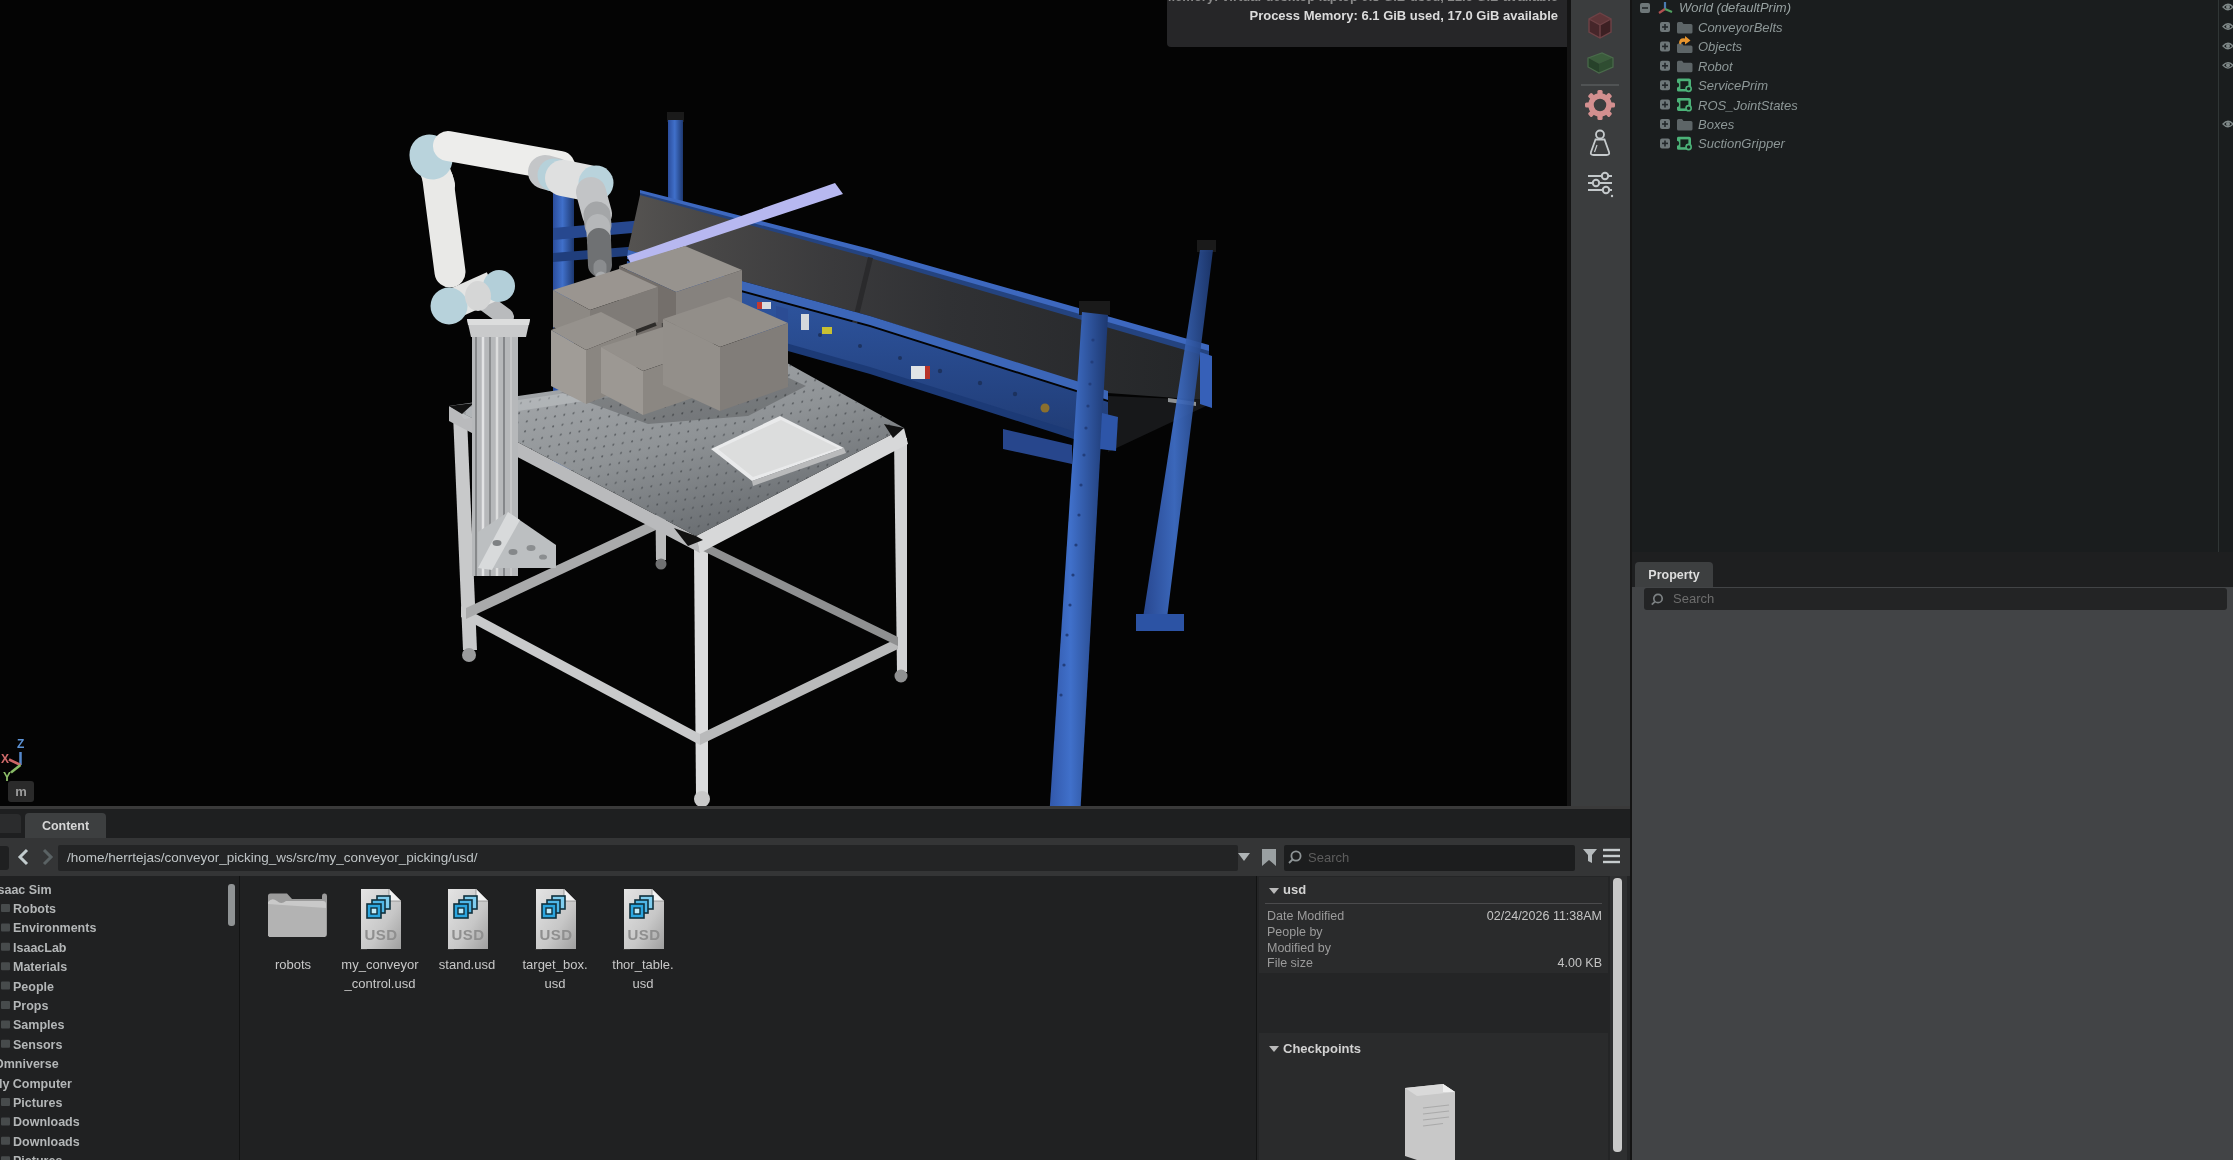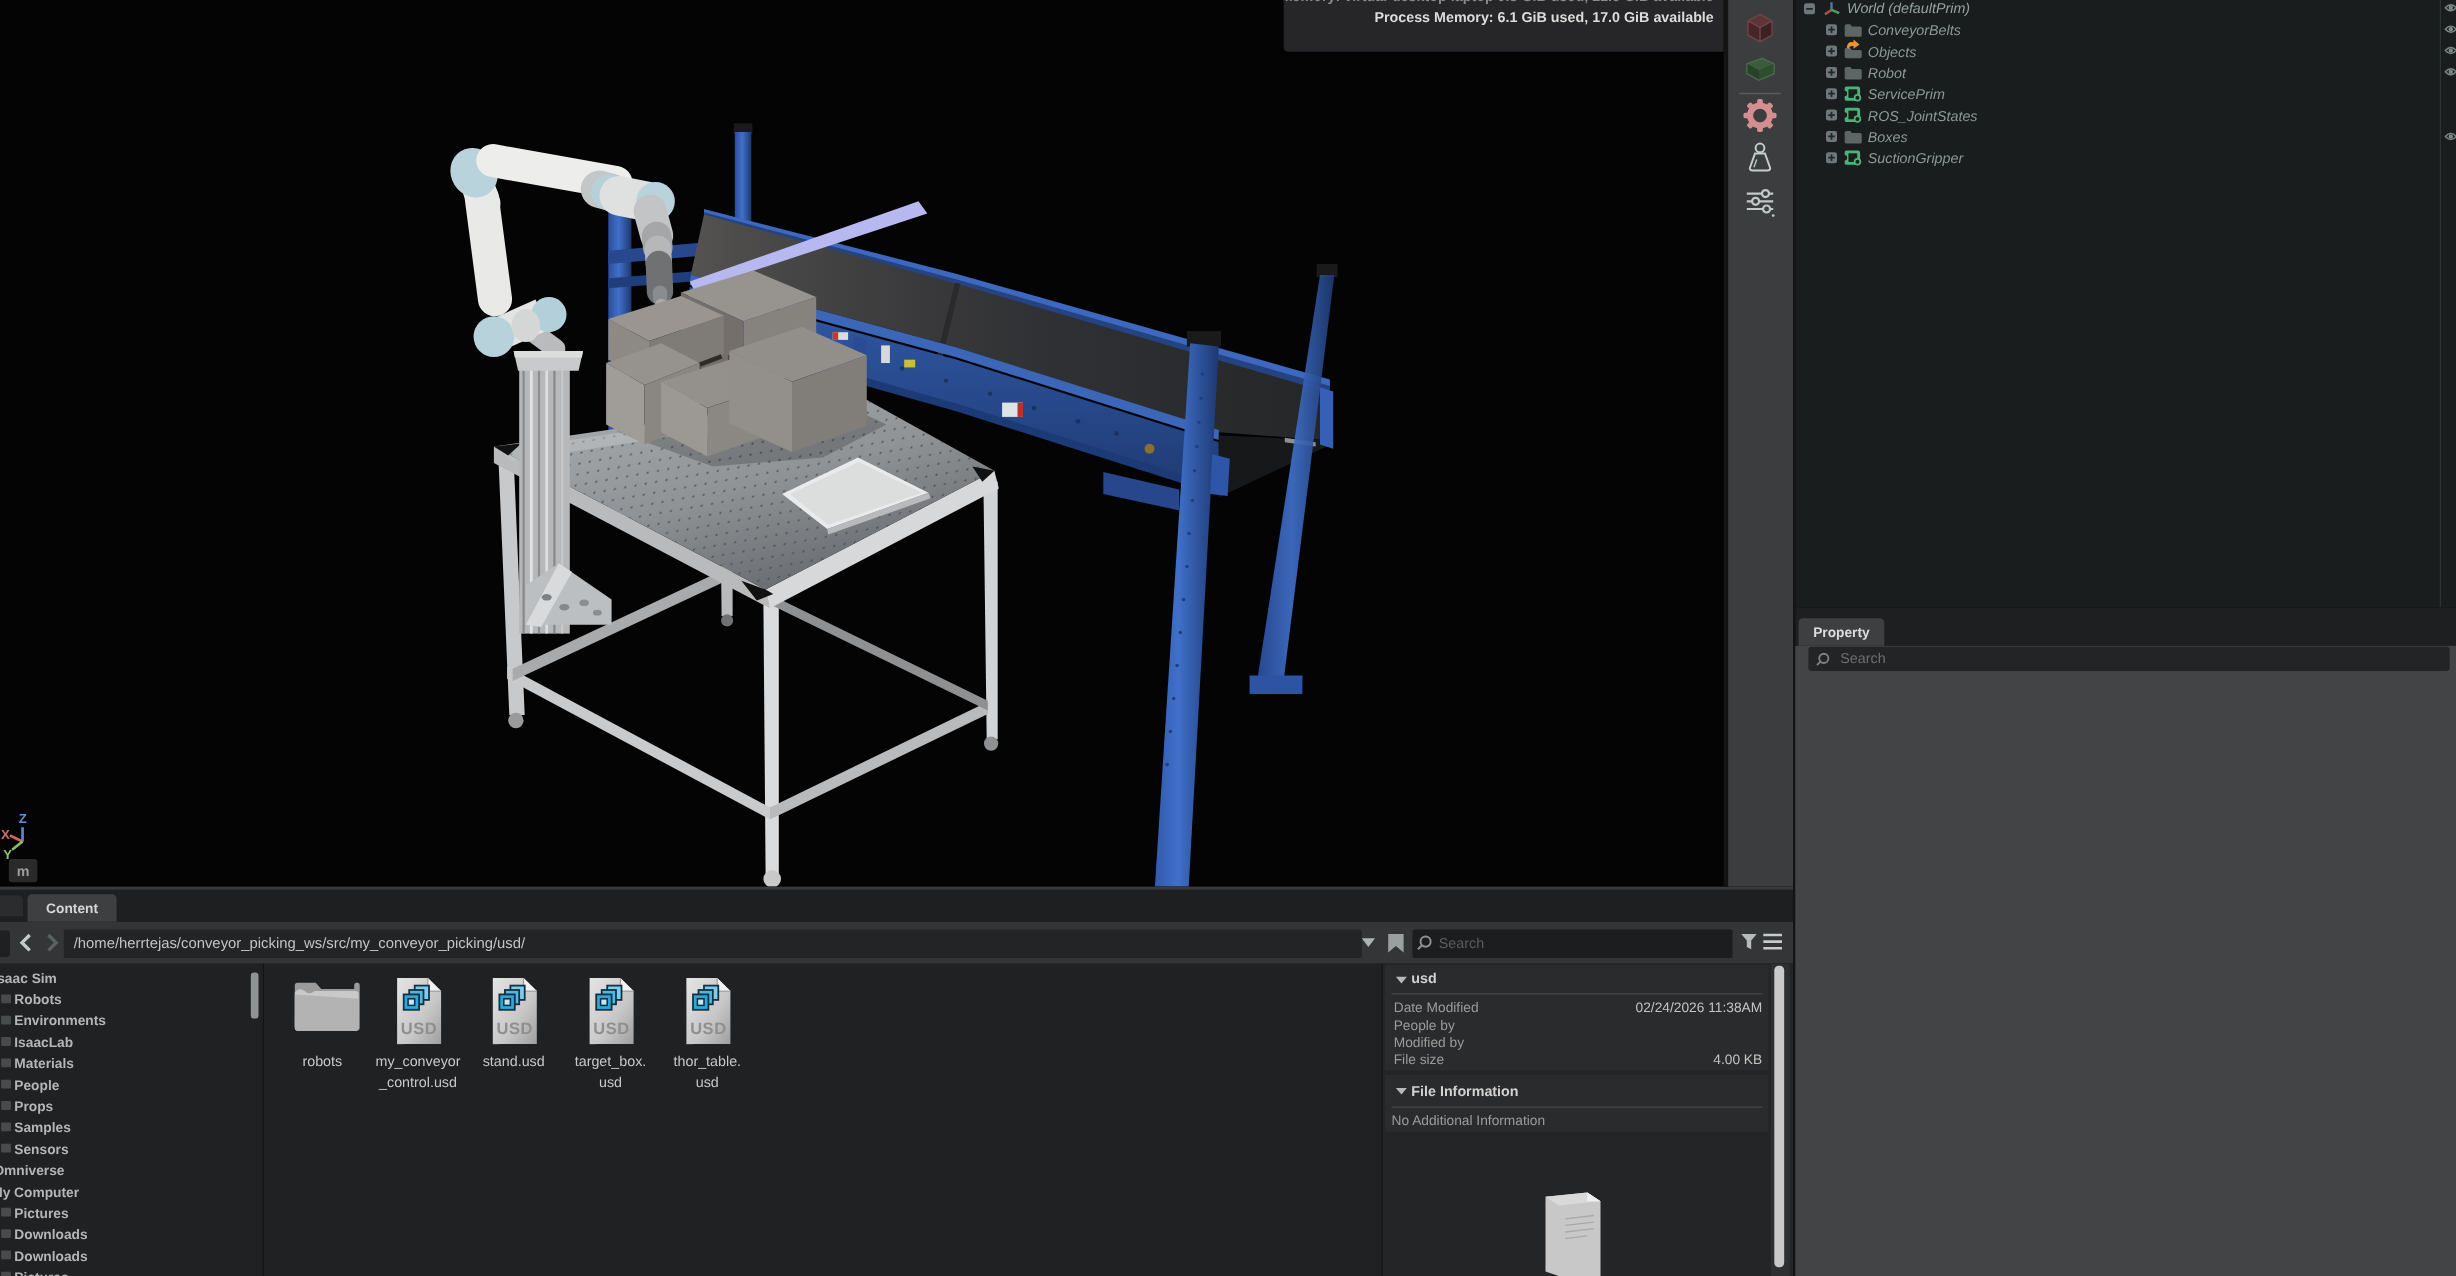--- a/index.html
+++ b/index.html
@@ -537,25 +537,23 @@
       <div class="dtri" style="top:11px"></div>
       <div class="dhead" style="top:5px">usd</div>
       <div style="position:absolute;left:6px;right:6px;top:26px;height:1px;background:#4b4b4d"></div>
       <div class="dlab" style="top:32px">Date Modified</div>
         <div class="dval" style="top:32px">02/24/2026 11:38AM</div>
       <div class="dlab" style="top:48px">People by</div>
       <div class="dlab" style="top:64px">Modified by</div>
       <div class="dlab" style="top:79px">File size</div>
         <div class="dval" style="top:79px">4.00 KB</div>
     </div>
-    <div class="dsec" style="left:2px;top:101px;height:52px;">
-      <div class="dtri" style="top:12px"></div>
-      <div class="dhead" style="top:7px">File Information</div>
-      <div style="position:absolute;left:6px;right:6px;top:29px;height:1px;background:#4b4b4d"></div>
-      <div class="dlab" style="left:6px;top:35px">No Additional Information</div>
+    <div class="dsec" style="left:2px;top:157px;height:127px;">
+      <div class="dtri" style="top:13px"></div>
+      <div class="dhead" style="top:8px">Checkpoints</div>
     </div>
     <svg class="abs" style="left:146px;top:206px" width="62" height="78" viewBox="0 0 62 78">
       <polygon points="2,6 40,2 52,10 52,78 14,78 2,74" fill="#c8c8c8"></polygon>
       <polygon points="2,6 40,2 52,10 14,14" fill="#d9d9d9"></polygon>
       <polygon points="40,2 52,10 40,10" fill="#efefef"></polygon>
       <g stroke="#a9a9a9" stroke-width="1.2">
         <line x1="20" y1="26" x2="46" y2="23"></line>
           <line x1="20" y1="32" x2="46" y2="29"></line>
         <line x1="20" y1="38" x2="46" y2="35"></line>
           <line x1="20" y1="44" x2="40" y2="41.5"></line>

